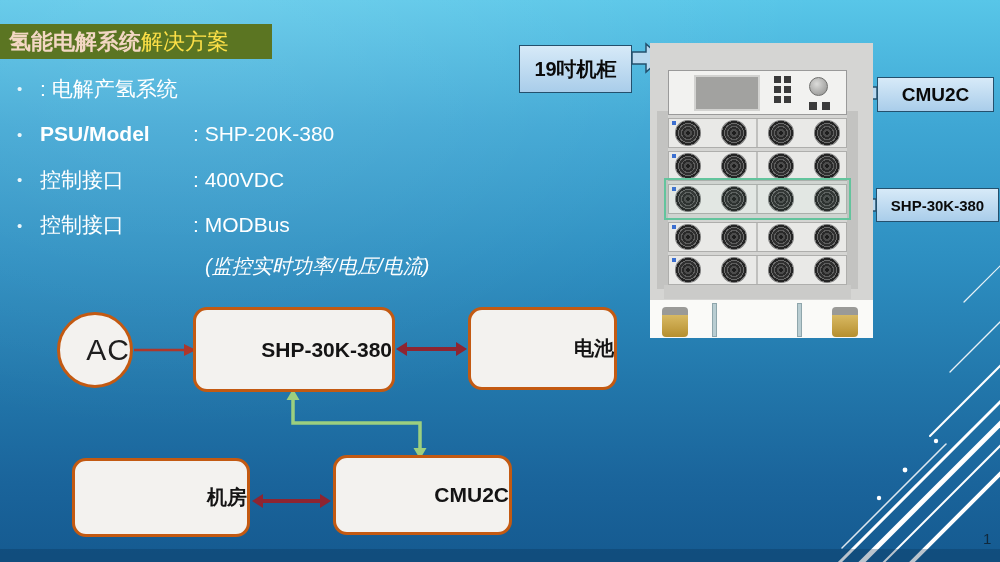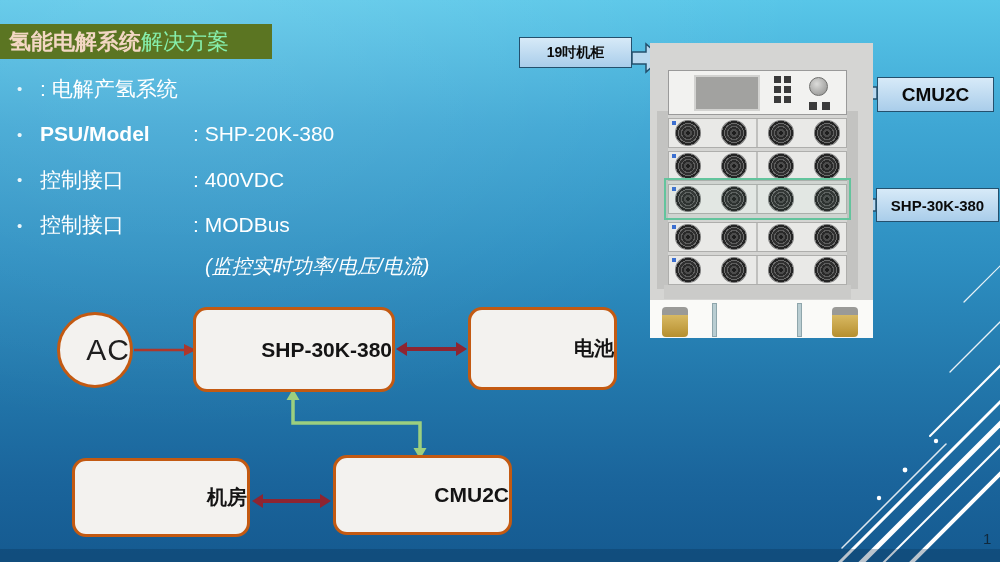--- a/index.html
+++ b/index.html
@@ -13,21 +13,21 @@
   }
   svg { position:absolute; left:0; top:0; pointer-events:none; }
   .bottom-shade { position:absolute; left:0; bottom:0; width:1000px; height:13px;
     background:rgba(6,42,74,.28); }
 
   
   .title-bar { position:absolute; left:0; top:24px; width:272px; height:35px;
     background:#5b7522; color:#f3d7c3; font-size:22px; line-height:35px; padding-left:9px;
     white-space:nowrap; }
   .t-em { font-weight:bold; }
-  .t-rest { font-weight:normal; color:#86efac; }
+  .t-rest { font-weight:normal; color:#fde047; }
 
   
   .bullets { position:absolute; left:12px; top:66px; width:520px; }
   .bullet { display:flex; align-items:center; height:45.5px; color:#fff; font-size:21px; white-space:nowrap; }
   .dot { width:28px; padding-left:5px; font-size:15px; color:#eaf6fb; }
   .b-label { min-width:153px; }
   .bullet.bold .b-label { font-weight:bold; }
   .note { position:absolute; left:205px; top:253px; color:#fff; font-size:20px;font-style:italic; }
 
   
@@ -67,21 +67,21 @@
   .caster { position:absolute; top:264px; width:26px; height:30px; border-top:8px solid #9a9a98;
     background:linear-gradient(180deg,#d8b963,#b68f2e); border-radius:4px; }
   .caster.l { left:12px; } .caster.r { left:182px; }
   .rod { position:absolute; top:260px; width:5px; height:34px; background:#b9cdd2; border:1px solid #8fa6ac; }
   .rod.a { left:62px; } .rod.b { left:147px; }
 
   
   .tag { position:absolute; background:linear-gradient(180deg,#d7eaf8,#a9cdea);
     border:1.5px solid #24506d; display:flex; align-items:center; justify-content:center;
     color:#0a0a0a; font-weight:bold; }
-  #tag-cab { left:519px; top:37px;  width:113px; height:31px; font-size:14px; }
+  #tag-cab { left:519px; top:45px;  width:113px; height:48px; font-size:20px; }
   #tag-cmu { left:877px; top:77px;  width:117px; height:35px; font-size:19px; }
   #tag-psu { left:876px; top:188px; width:123px; height:34px; font-size:15px; }
 
   .page-num { position:absolute; left:983px; top:530px; color:#10293d; font-size:15px; }
 </style>
 </head>
 <body>
 
 <div class="slide">
 

